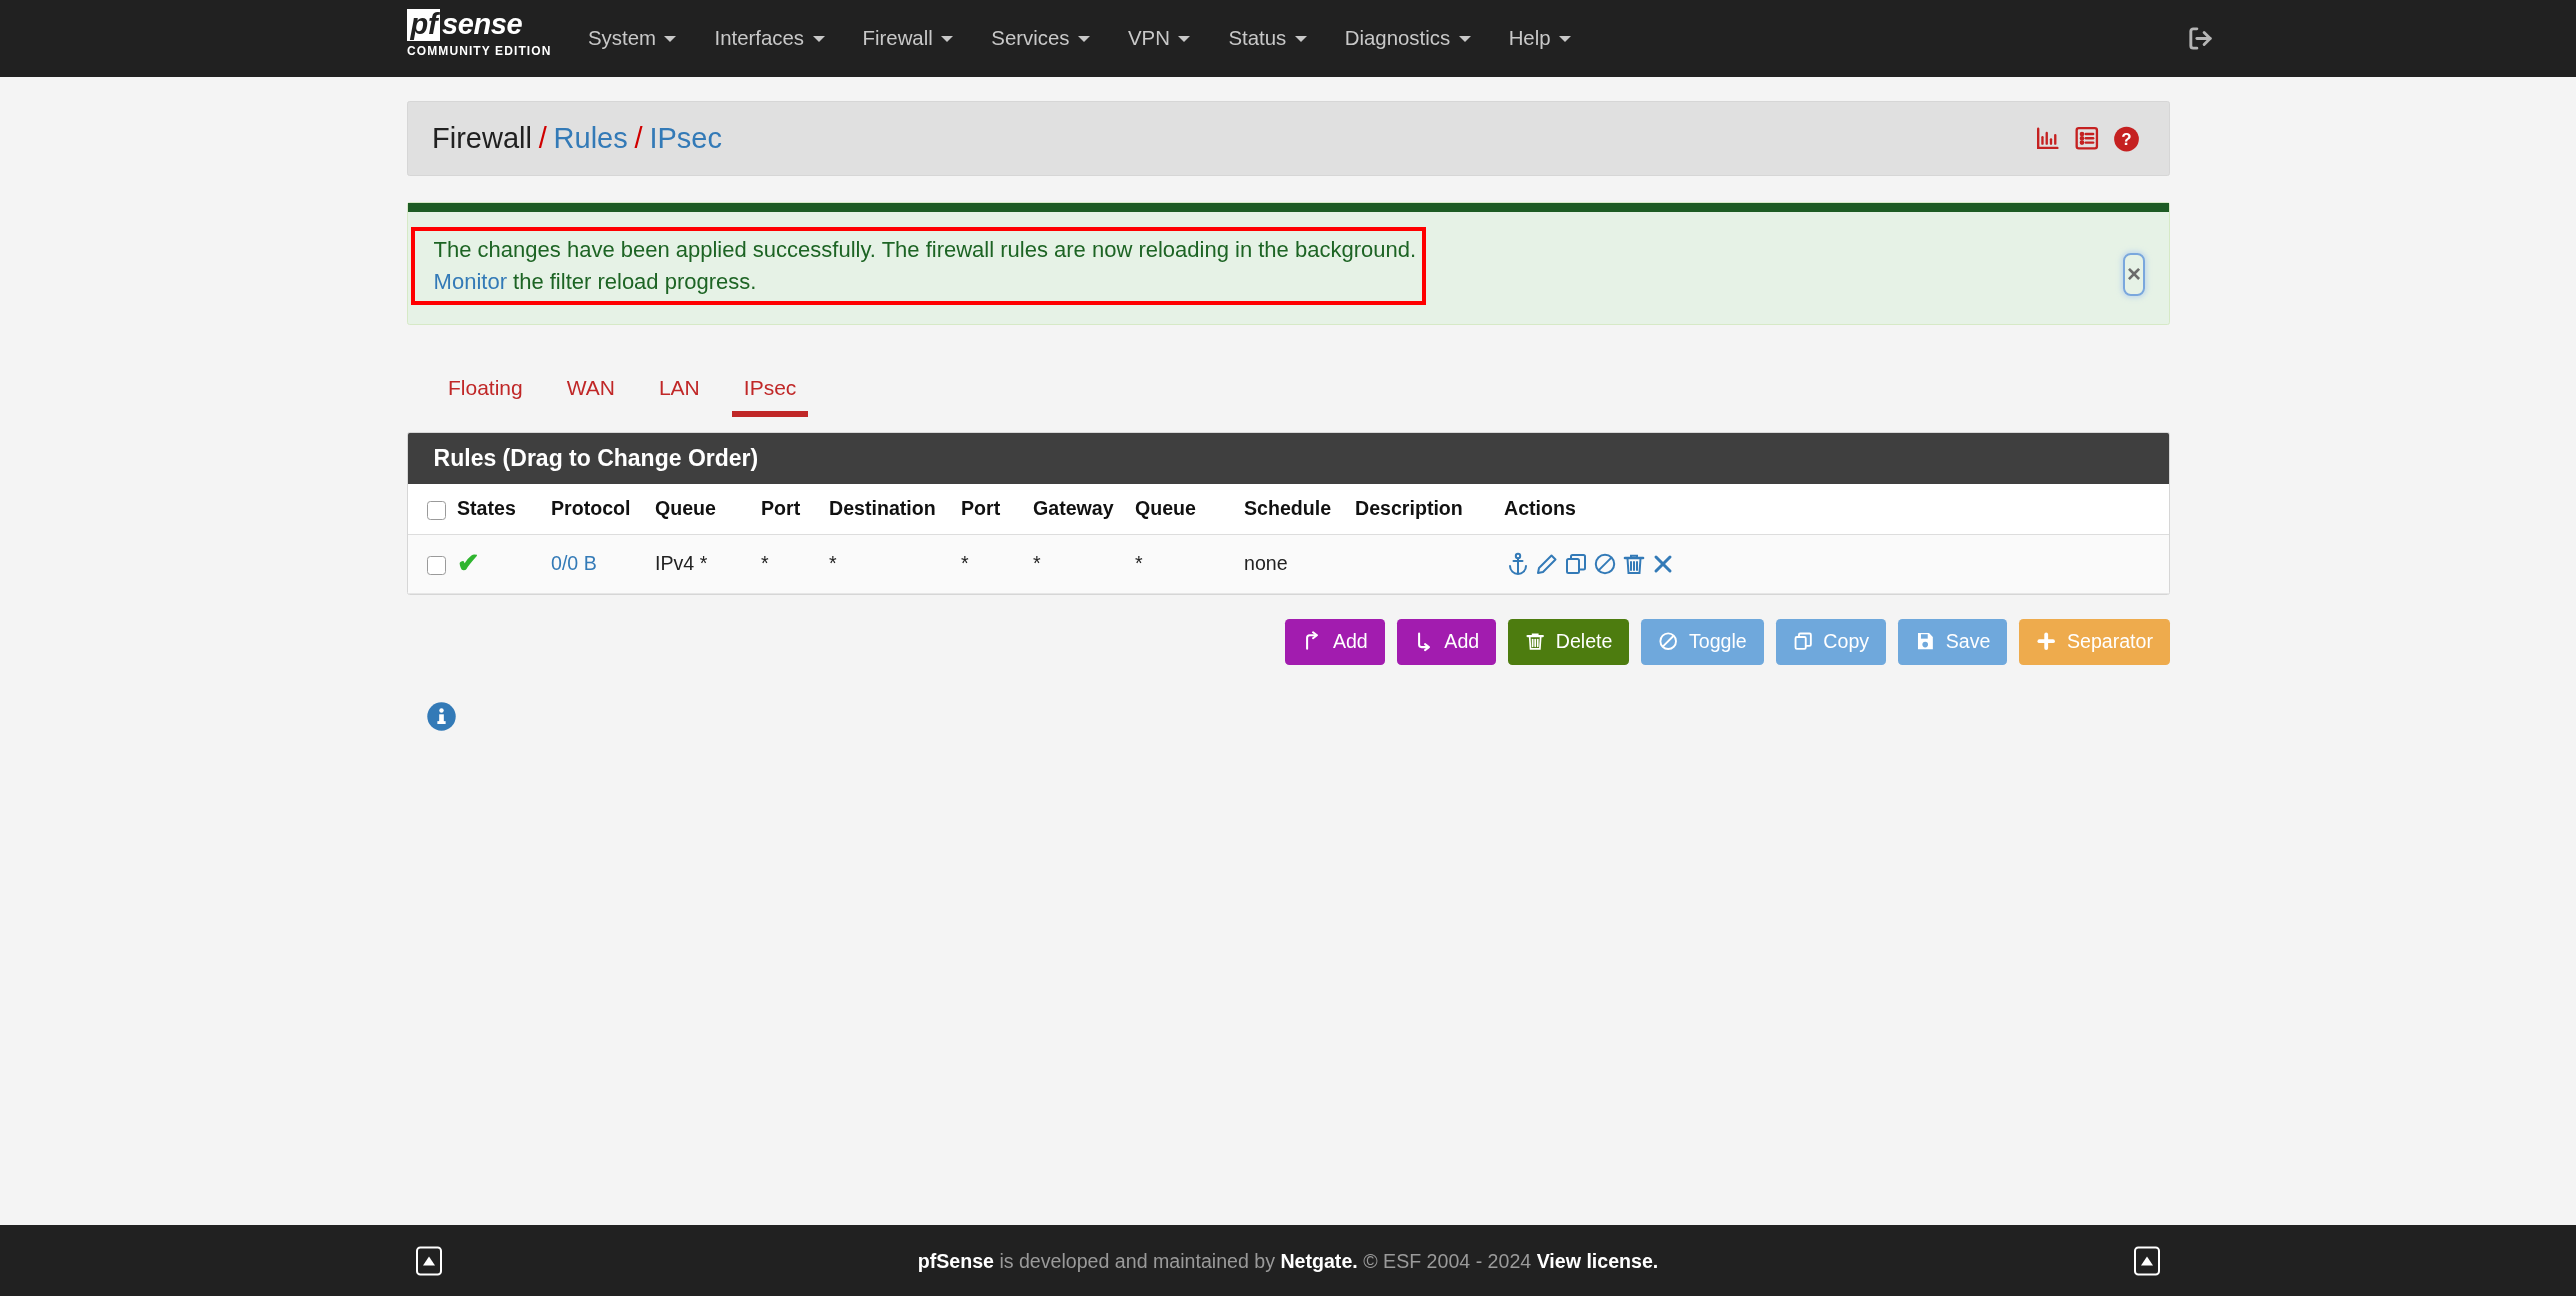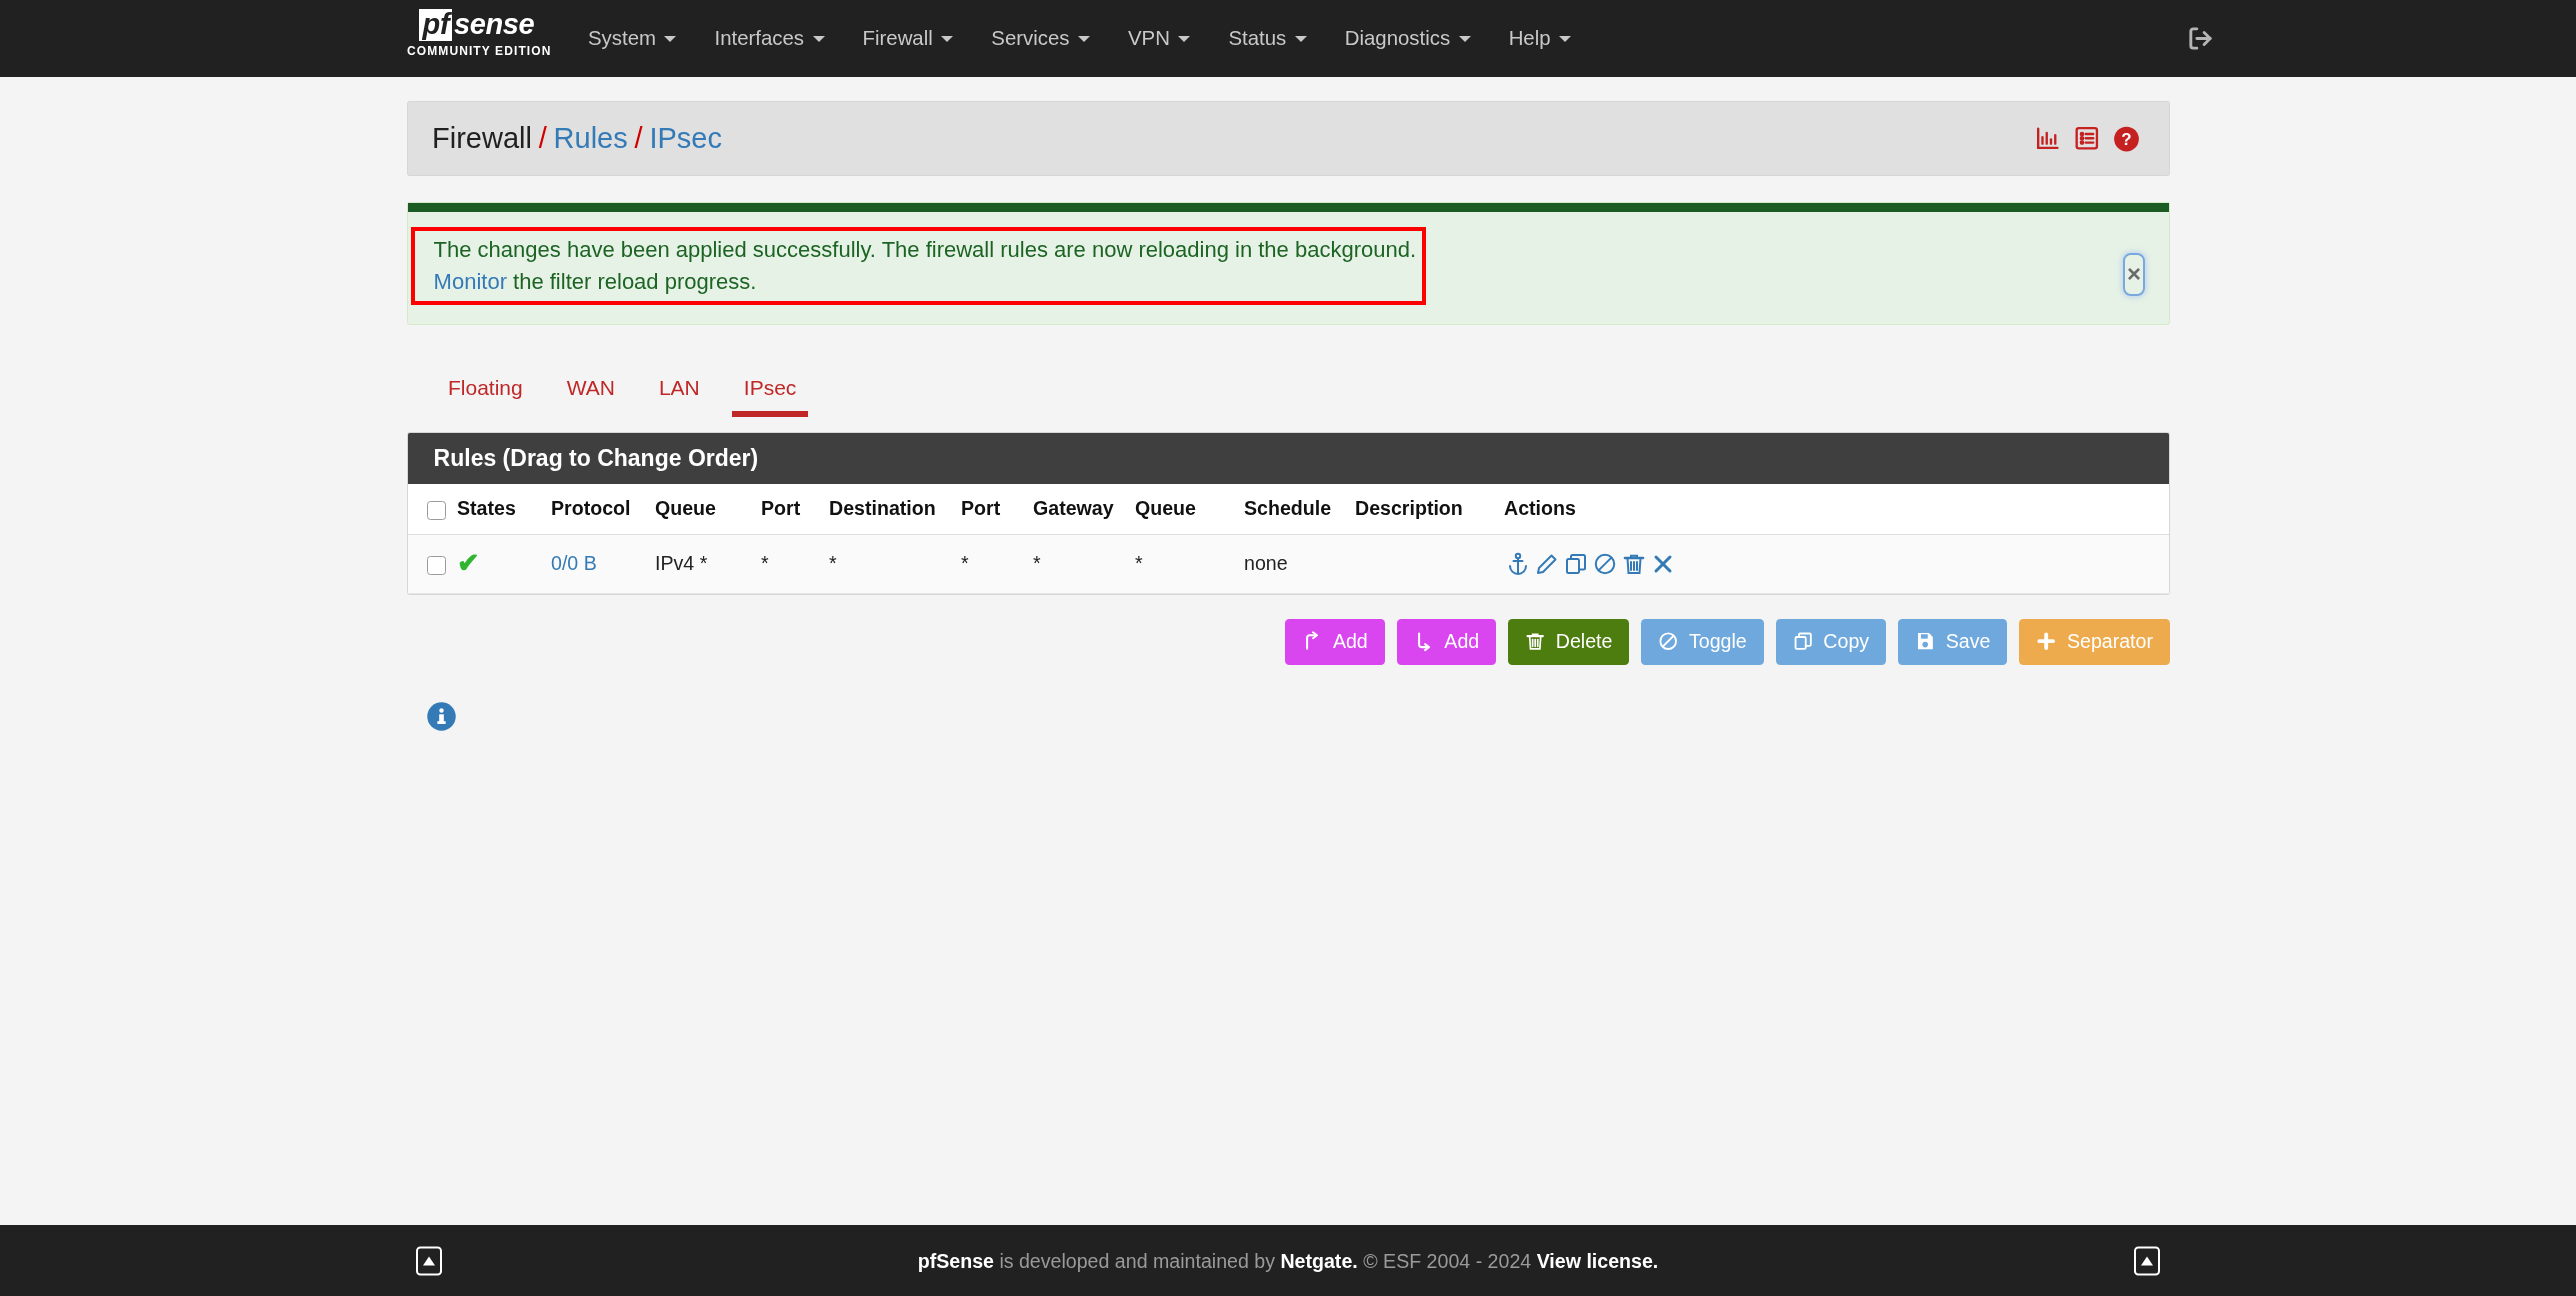--- a/index.html
+++ b/index.html
@@ -23,21 +23,21 @@
     background: #212121;
     display: flex; align-items: center;
   }
   .nav-inner {
     position: absolute; left: 407px; top: 0;
     height: 77px;
     display: flex; align-items: center;
   }
   .brand { position: relative; width: 162px; height: 77px; }
   .brand-logo {
-    position: absolute; left: 12px; top: 8.5px;
+    position: absolute; left: 0; top: 8.5px;
     display: flex; align-items: center;
   }
   .brand-pf {
     background: #ffffff; color: #212121;
     font-weight: bold; font-style: italic;
     font-size: 29px; line-height: 29px;
     padding: 1.7px 2.6px 1.7px 3.4px;
     font-family: "Liberation Sans", sans-serif;
   }
   .brand-sense {
@@ -228,21 +228,21 @@
   }
   .btn {
     display: flex; align-items: center; gap: 10.2px;
     height: 46px; padding: 0 17px;
     border: none; border-radius: 4.3px;
     color: #ffffff; font-size: 19.6px;
     cursor: pointer; white-space: nowrap;
     font-family: "Liberation Sans", sans-serif;
   }
   .btn svg { display: block; flex: none; }
-  .btn-green  { background: #d946ef; }
+  .btn-green  { background: #a21caf; }
   .btn-red    { background: #4d7c0f; }
   .btn-blue   { background: #6fa8dc; }
   .btn-orange { background: #eeab4d; }
 
   
   .info-row { margin-top: 36px; padding-left: 19px; }
 
   
   .footer {
     position: absolute; left: 0; bottom: 0;

